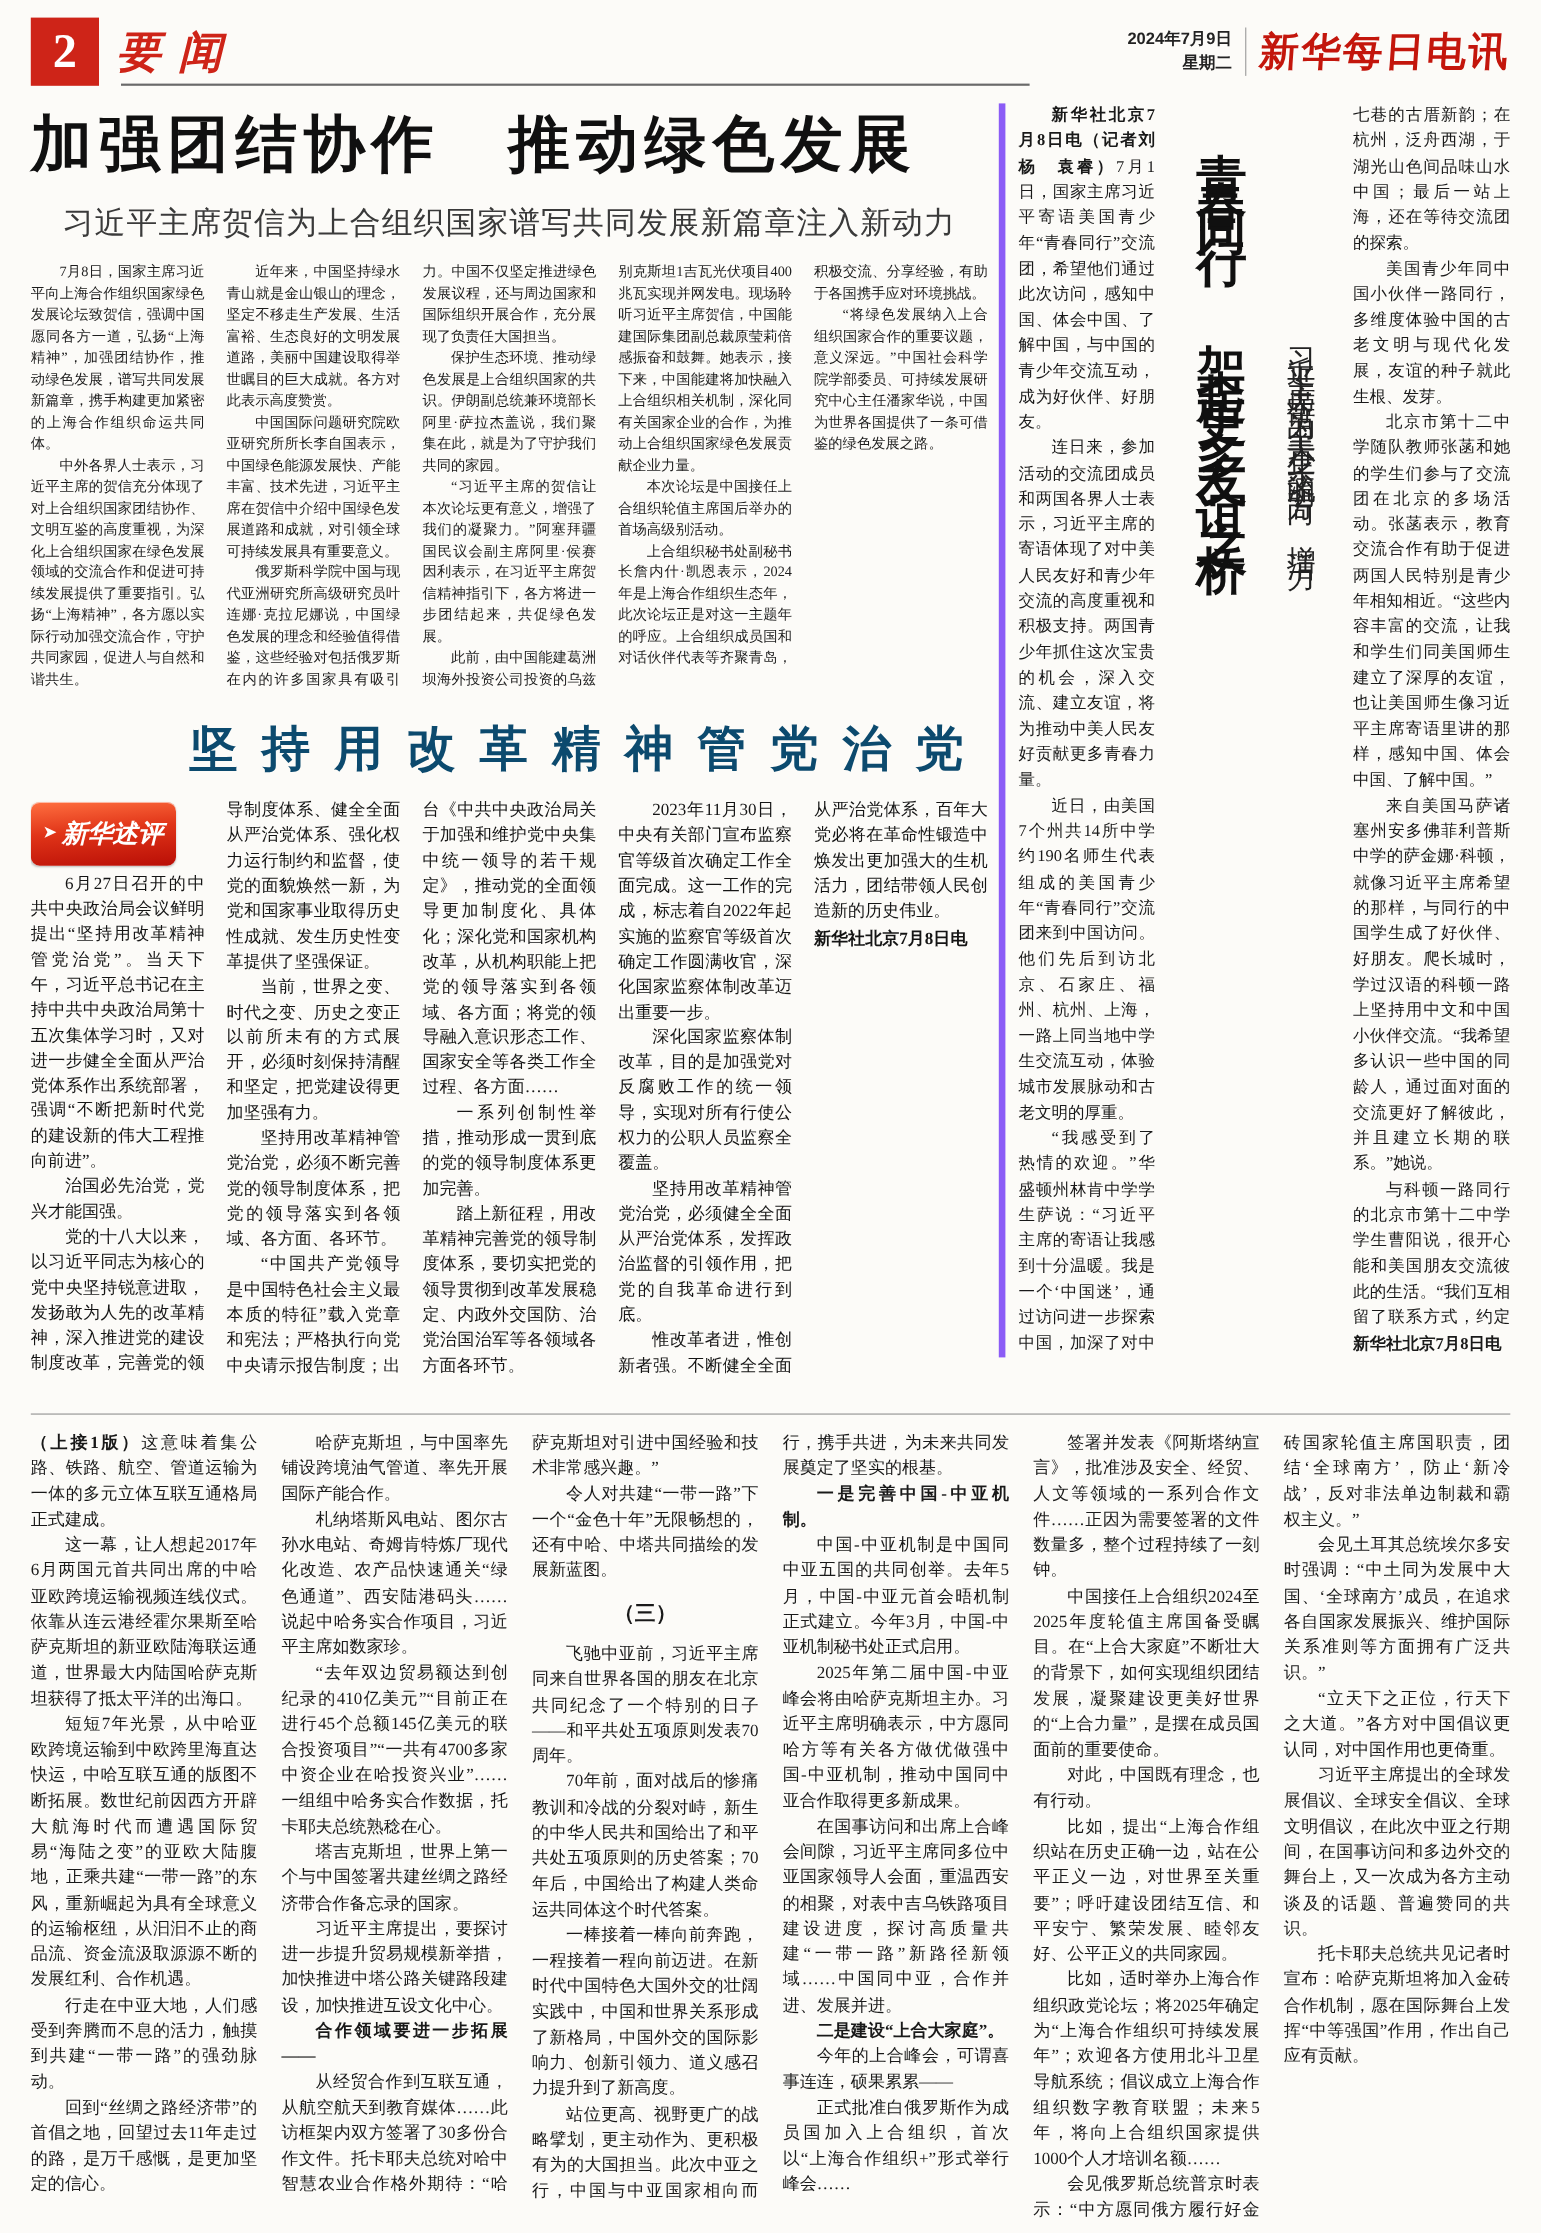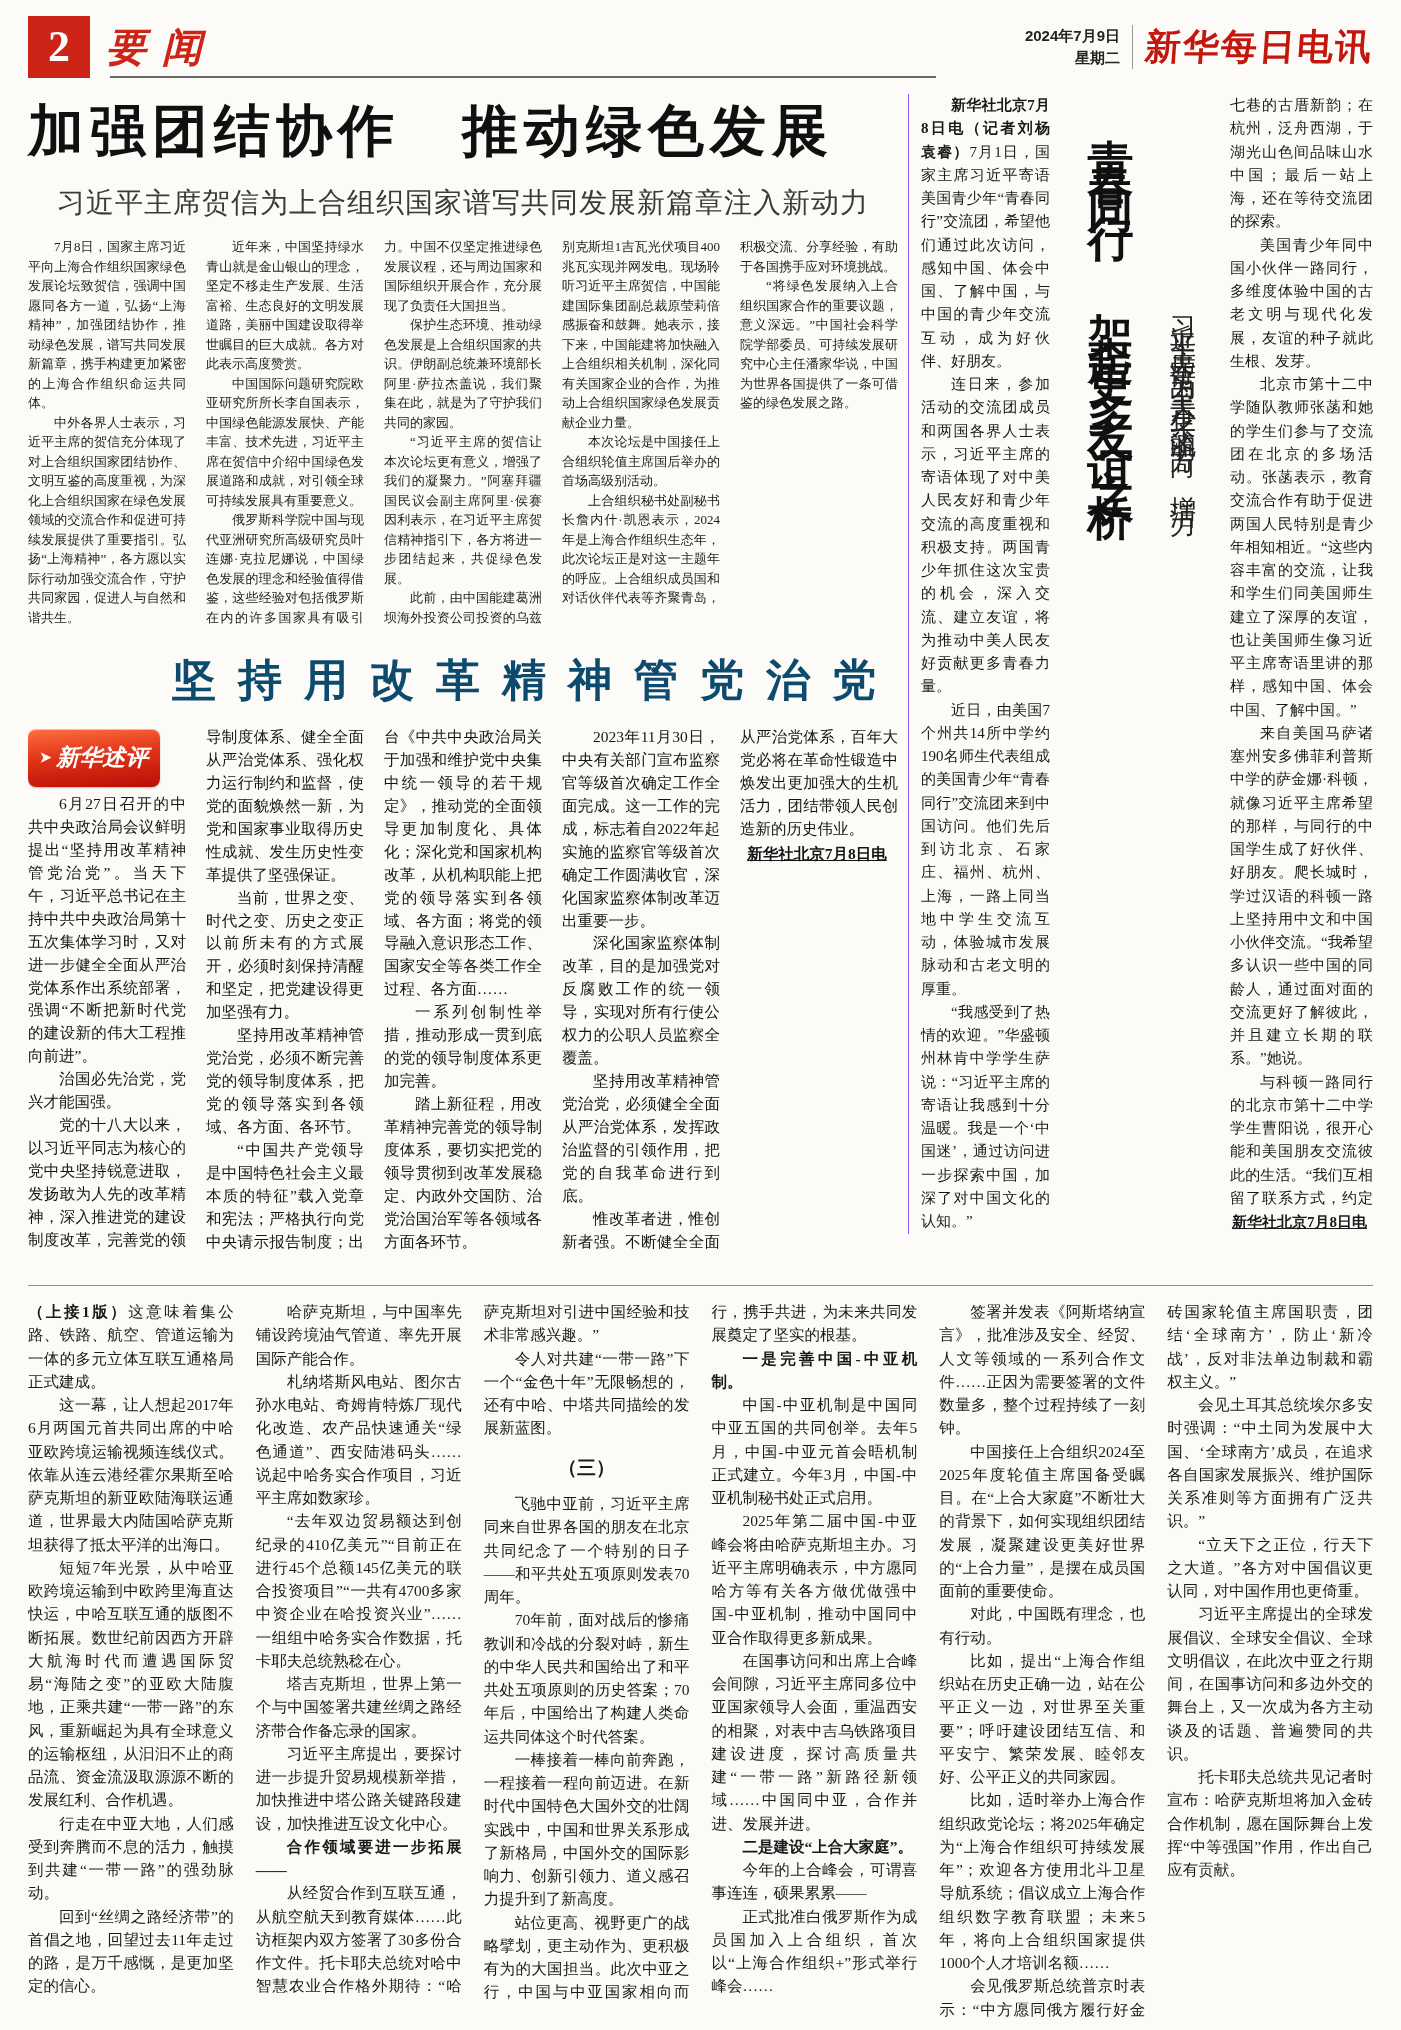--- a/index.html
+++ b/index.html
@@ -36,27 +36,27 @@
   .headline2 { font-size: 44px; font-weight: 900; text-align: right; letter-spacing: 22px; color: #0c4a6e; }
   .reform-body { margin-top: 16px; height: 545px; column-count: 5; column-gap: 20px;
     column-fill: auto; overflow: hidden; font-size: 15.5px; line-height: 1.48; color: #141414; text-align: justify; }
   .badge { float: left; width: 132px; height: 58px; margin: 3px 8px 6px 0;
     background: linear-gradient(175deg, #ff7040 0%, #e03418 45%, #b90e06 100%);
     border-radius: 8px; display: flex; align-items: center; justify-content: center; gap: 5px;
     color: #fff; font-style: italic; font-weight: bold; font-size: 23px;
     box-shadow: inset 0 1px 0 rgba(255,255,255,.55), 0 1px 2px rgba(0,0,0,.25); }
   .badge-arrow { font-size: 14px; font-style: normal; }
   .para { text-indent: 2em; }
-  .dateline { font-weight: bold; text-align: center; text-indent: 0; padding-right: 4px; margin-top: 2px; text-decoration: underline; }
+  .dateline { font-weight: bold; text-align: left; text-indent: 0; padding-right: 4px; margin-top: 2px; }
   .noindent { text-indent: 0; }
   .lead { font-weight: bold; }
   .subhead { text-align: center; text-indent: 0; font-weight: bold; font-size: 19px; margin: 14px 0 10px; }
   
   .col-a, .col-b { font-size: 15px; line-height: 1.55; text-align: justify; height: 1140px; overflow: hidden; color: #191919; }
-  .col-a { border-left: 1px solid #8b5cf6; padding-left: 12px; }
+  .col-a { border-left: 6px solid #8b5cf6; padding-left: 12px; }
   .col-b { display: flex; flex-direction: column; }
   .col-b-text { flex: 1 1 auto; overflow: hidden; }
   .v-block { display: flex; justify-content: center; gap: 24px; height: 1140px; padding-top: 8px; }
   .v-main { display: flex; flex-direction: column; align-items: center; gap: 70px; }
   .v-main span { writing-mode: vertical-rl; font-size: 46px; font-weight: 900; letter-spacing: 26px; color: #101010; }
   .v-sub { writing-mode: vertical-rl; font-size: 26px; letter-spacing: 8px; margin-top: 195px; color: #222; }
   
   .bottom { margin-top: 14px; border-top: 1px solid #8f8f8f; padding-top: 14px; height: 742px;
     column-count: 6; column-gap: 22px; column-fill: auto; overflow: hidden;
     font-size: 15.5px; line-height: 1.5; text-align: justify; color: #191919; }

